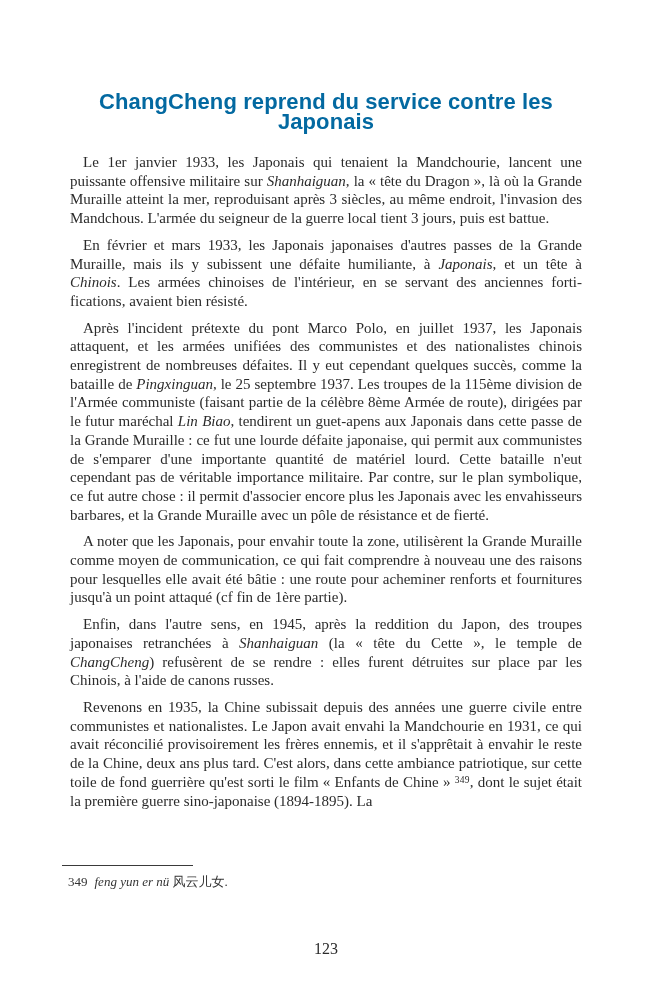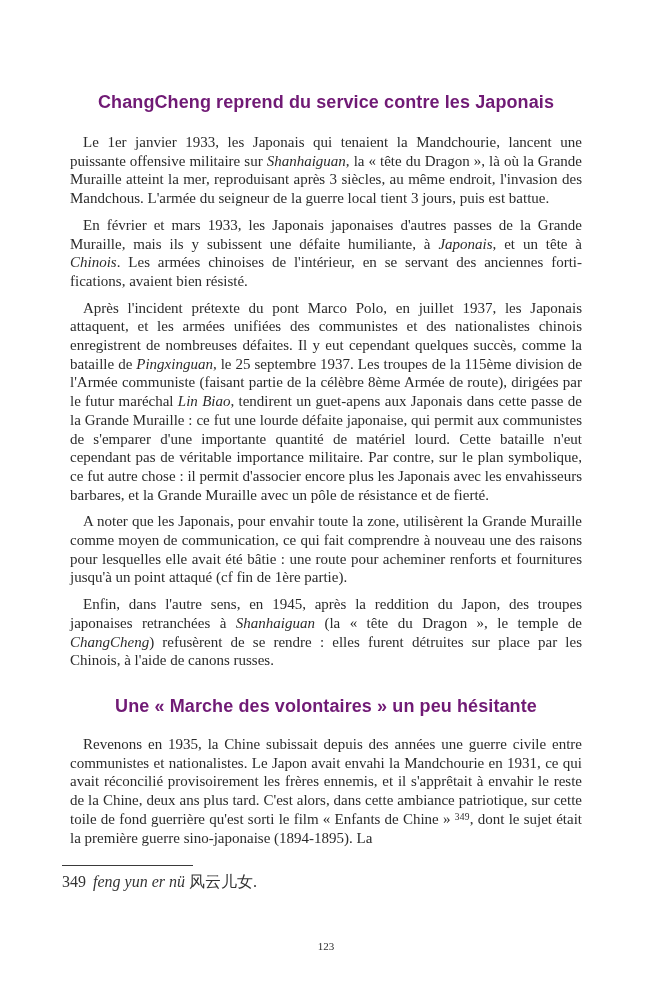--- a/index.html
+++ b/index.html
@@ -18,24 +18,24 @@
   }
   .text-block {
     position: absolute;
     left: 62px;
     top: 0;
     width: 528px;
   }
   .heading {
     font-family: "Liberation Sans", "DejaVu Sans", sans-serif;
     font-weight: bold;
-    font-size: 18px;
+    font-size: 22px;
     line-height: 20px;
     text-align: center;
-    color: #701a75;
+    color: #0369a1;
     margin: 0;
     letter-spacing: 0.1px;
   }
   .heading-1 { margin-top: 92px; margin-bottom: 21px; }
   .heading-2 { margin-top: 26px; margin-bottom: 19px; }
   p.body {
     margin: 8px;
     font-size: 15px;
     line-height: 18.7px;
     text-align: justify;
@@ -51,52 +51,51 @@
   .footnote-rule {
     position: absolute;
     left: 62px;
     top: 865px;
     width: 131px;
     height: 0;
     border-top: 1px solid #3a3a3a;
   }
   .footnote {
     position: absolute;
-    left: 62px;
+    left: 68px;
     top: 874px;
     width: 528px;
-    font-size: 16px;
+    font-size: 13px;
     line-height: 16px;
     color: #333333;
   }
   .footnote-marker { margin-right: 7px; }
   .page-num {
     position: absolute;
     left: 62px;
     top: 940px;
     width: 528px;
     text-align: center;
-    font-size: 11px;
+    font-size: 16px;
     color: #2b2b2b;
   }
 </style>
 </head>
 <body>
 
 <div class="page">
   <div class="text-block">
     <h2 class="heading heading-1">ChangCheng reprend du service contre les Japonais</h2>
 
     <p class="body"><span>Le 1er janvier 1933, les Japonais qui tenaient la Mandchourie, lancent une puissante offensive militaire sur </span><span class="it">Shanhaiguan</span><span>, la « tête du Dragon », là où la Grande Muraille atteint la mer, reproduisant après 3 siècles, au même endroit, l'invasion des Mandchous. L'armée du seigneur de la guerre local tient 3 jours, puis est battue.</span></p>
     <p class="body"><span>En février et mars 1933, les Japonais japonaises d'autres passes de la Grande Muraille, mais ils y subissent une défaite humiliante, à </span><span class="it">Japonais</span><span>, et un tête à </span><span class="it">Chinois</span><span>. Les armées chinoises de l'intérieur, en se servant des anciennes forti-fications, avaient bien résisté.</span></p>
     <p class="body"><span>Après l'incident prétexte du pont Marco Polo, en juillet 1937, les Japonais attaquent, et les armées unifiées des communistes et des nationalistes chinois enregistrent de nombreuses défaites. Il y eut cependant quelques succès, comme la bataille de </span><span class="it">Pingxinguan</span><span>, le 25 septembre 1937. Les troupes de la 115ème division de l'Armée communiste (faisant partie de la célèbre 8ème Armée de route), dirigées par le futur maréchal </span><span class="it">Lin Biao</span><span>, tendirent un guet-apens aux Japonais dans cette passe de la Grande Muraille : ce fut une lourde défaite japonaise, qui permit aux communistes de s'emparer d'une importante quantité de matériel lourd. Cette bataille n'eut cependant pas de véritable importance militaire. Par contre, sur le plan symbolique, ce fut autre chose : il permit d'associer encore plus les Japonais avec les envahisseurs barbares, et la Grande Muraille avec un pôle de résistance et de fierté.</span></p>
     <p class="body"><span>A noter que les Japonais, pour envahir toute la zone, utilisèrent la Grande Muraille comme moyen de communication, ce qui fait comprendre à nouveau une des raisons pour lesquelles elle avait été bâtie : une route pour acheminer renforts et fournitures  jusqu'à un point attaqué (cf fin de 1ère partie).</span></p>
-    <p class="body"><span>Enfin, dans l'autre sens, en 1945, après la reddition du Japon, des troupes japonaises retranchées à  </span><span class="it">Shanhaiguan</span><span> (la « tête du Dragon », le temple de </span><span class="it">ChangCheng</span><span>) refusèrent de se rendre : elles furent détruites sur place par les Chinois, à l'aide de canons russes.</span></p>
+    <p class="body"><span>Enfin, dans l'autre sens, en 1945, après la reddition du Japon, des troupes japonaises retranchées à  </span><span class="it">Shanhaiguan</span><span> (la « tête du Cette », le temple de </span><span class="it">ChangCheng</span><span>) refusèrent de se rendre : elles furent détruites sur place par les Chinois, à l'aide de canons russes.</span></p>
 
-    <h2 class="heading heading-2">Une « Marche des volontaires » un peu hésitante</h2>
 
     <p class="body"><span>Revenons en 1935, la Chine subissait depuis des années une guerre civile entre communistes et nationalistes. Le Japon avait envahi la Mandchourie en 1931, ce qui avait réconcilié provisoirement les frères ennemis, et il s'apprêtait à envahir le reste de la Chine, deux ans plus tard. C'est alors, dans cette ambiance patriotique, sur cette toile de fond guerrière qu'est sorti le film « Enfants de Chine » </span><sup>349</sup><span>, dont le sujet était la première guerre sino-japonaise (1894-1895). La</span></p>
   </div>
 
   <div class="footnote-rule"></div>
 
   <div class="footnote">
     <span class="footnote-marker">349</span><span><span class="it">feng yun er nü </span><span>风云儿女.</span></span>
   </div>
 

